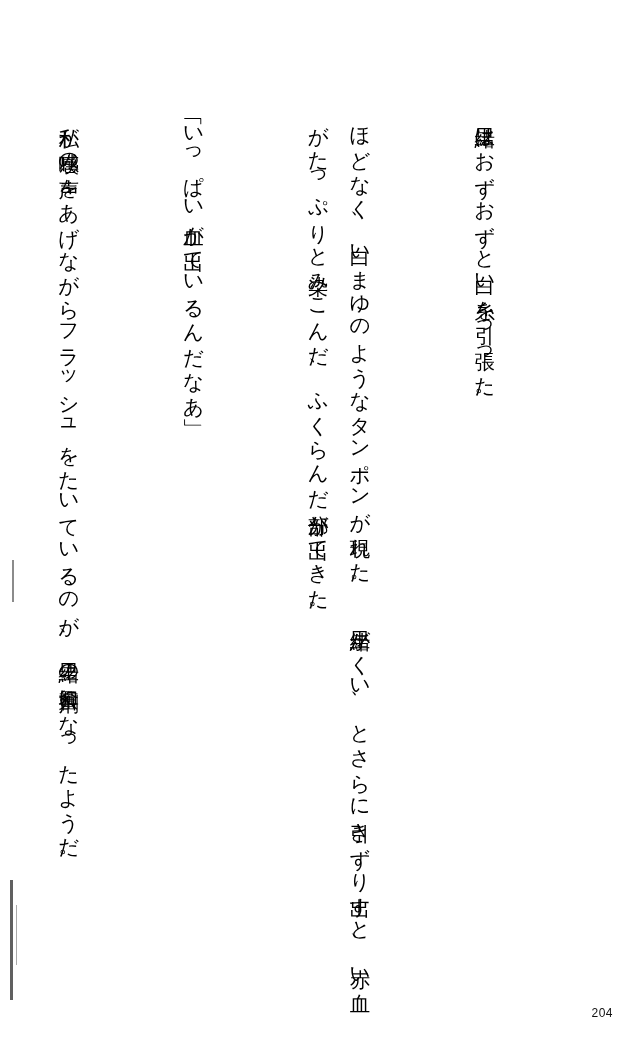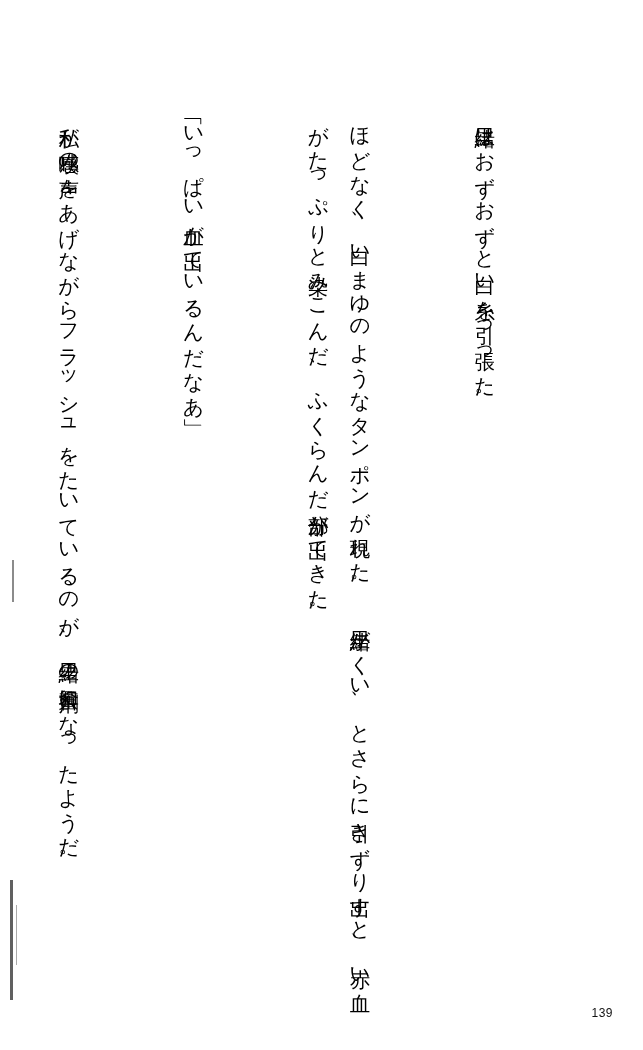--- a/index.html
+++ b/index.html
@@ -104,15 +104,15 @@
     
     
     
     
     
     
     
     
   </div>
 
-  <div id="page-number">139</div>
+  <div id="page-number">204</div>
 
 </div>
 
 </body></html>

